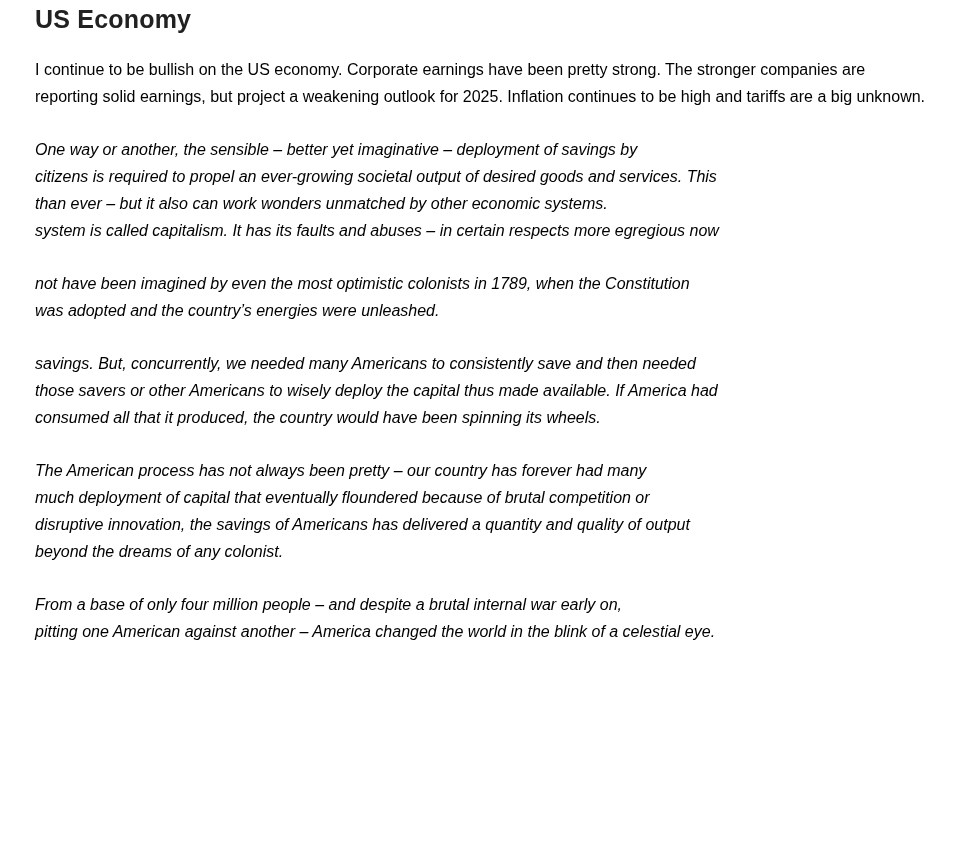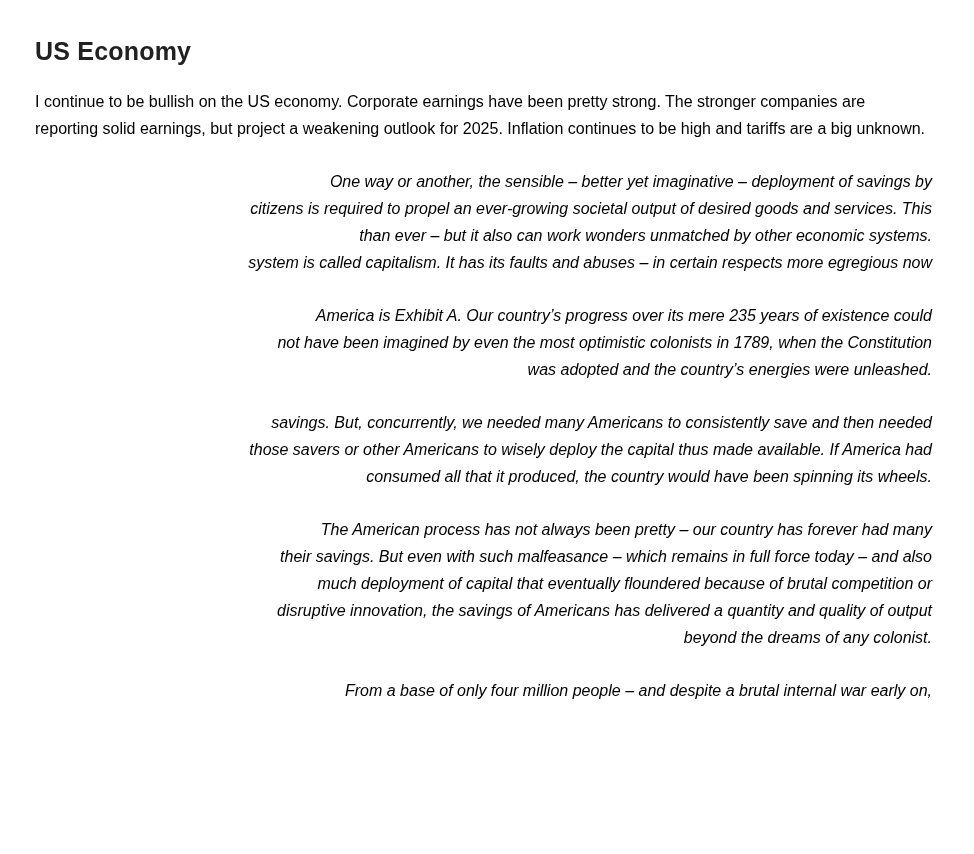--- a/index.html
+++ b/index.html
@@ -6,73 +6,71 @@
   body {
     width: 974px;
     height: 854px;
     background: #ffffff;
     font-family: "Liberation Sans", sans-serif;
     overflow: hidden;
   }
   .page {
     padding: 4px 0 0 35px;
     width: 897px;
-    margin-top: 32px;
   }
   h1.page-title {
     font-size: 25px;
     line-height: 30px;
     font-weight: 700;
     letter-spacing: 0.2px;
     color: #212121;
     margin: 0 0 22px 0;
   }
   p.body-p {
     font-size: 16px;
     line-height: 27px;
     color: #000000;
     margin: 0 0 26px 0;
   }
   p.quote { font-style: italic; }
-  .qline { display: block; text-align: right; }
+  .qline { display: block; }
 </style>
 </head>
 <body>
 
 <div class="page">
 
   <h1 class="page-title">US Economy</h1>
 
   <p class="body-p">I continue to be bullish on the US economy. Corporate earnings have been pretty strong. The stronger companies are reporting solid earnings, but project a weakening outlook for 2025. Inflation continues to be high and tariffs are a big unknown.</p>
 
 
   <p class="body-p quote">
     <span class="qline">One way or another, the sensible – better yet imaginative – deployment of savings by</span>
     <span class="qline">citizens is required to propel an ever-growing societal output of desired goods and services. This</span>
     <span class="qline">than ever – but it also can work wonders unmatched by other economic systems.</span>
     <span class="qline">system is called capitalism. It has its faults and abuses – in certain respects more egregious now</span>
   </p>
 
   <p class="body-p quote">
-    <span class="qline">America is Exhibit A. Our country’s progress over its mere 235 years of existence could</span>
     <span class="qline">not have been imagined by even the most optimistic colonists in 1789, when the Constitution</span>
     <span class="qline">was adopted and the country’s energies were unleashed.</span>
   </p>
 
   <p class="body-p quote">
     <span class="qline">savings. But, concurrently, we needed many Americans to consistently save and then needed</span>
     <span class="qline">those savers or other Americans to wisely deploy the capital thus made available. If America had</span>
     <span class="qline">consumed all that it produced, the country would have been spinning its wheels.</span>
   </p>
 
   <p class="body-p quote">
     <span class="qline">The American process has not always been pretty – our country has forever had many</span>
-    <span class="qline">their savings. But even with such malfeasance – which remains in full force today – and also</span>
     <span class="qline">much deployment of capital that eventually floundered because of brutal competition or</span>
     <span class="qline">disruptive innovation, the savings of Americans has delivered a quantity and quality of output</span>
     <span class="qline">beyond the dreams of any colonist.</span>
   </p>
 
   <p class="body-p quote">
     <span class="qline">From a base of only four million people – and despite a brutal internal war early on,</span>
+    <span class="qline">pitting one American against another – America changed the world in the blink of a celestial eye.</span>
   </p>
 
 </div>
 
 </body></html>

